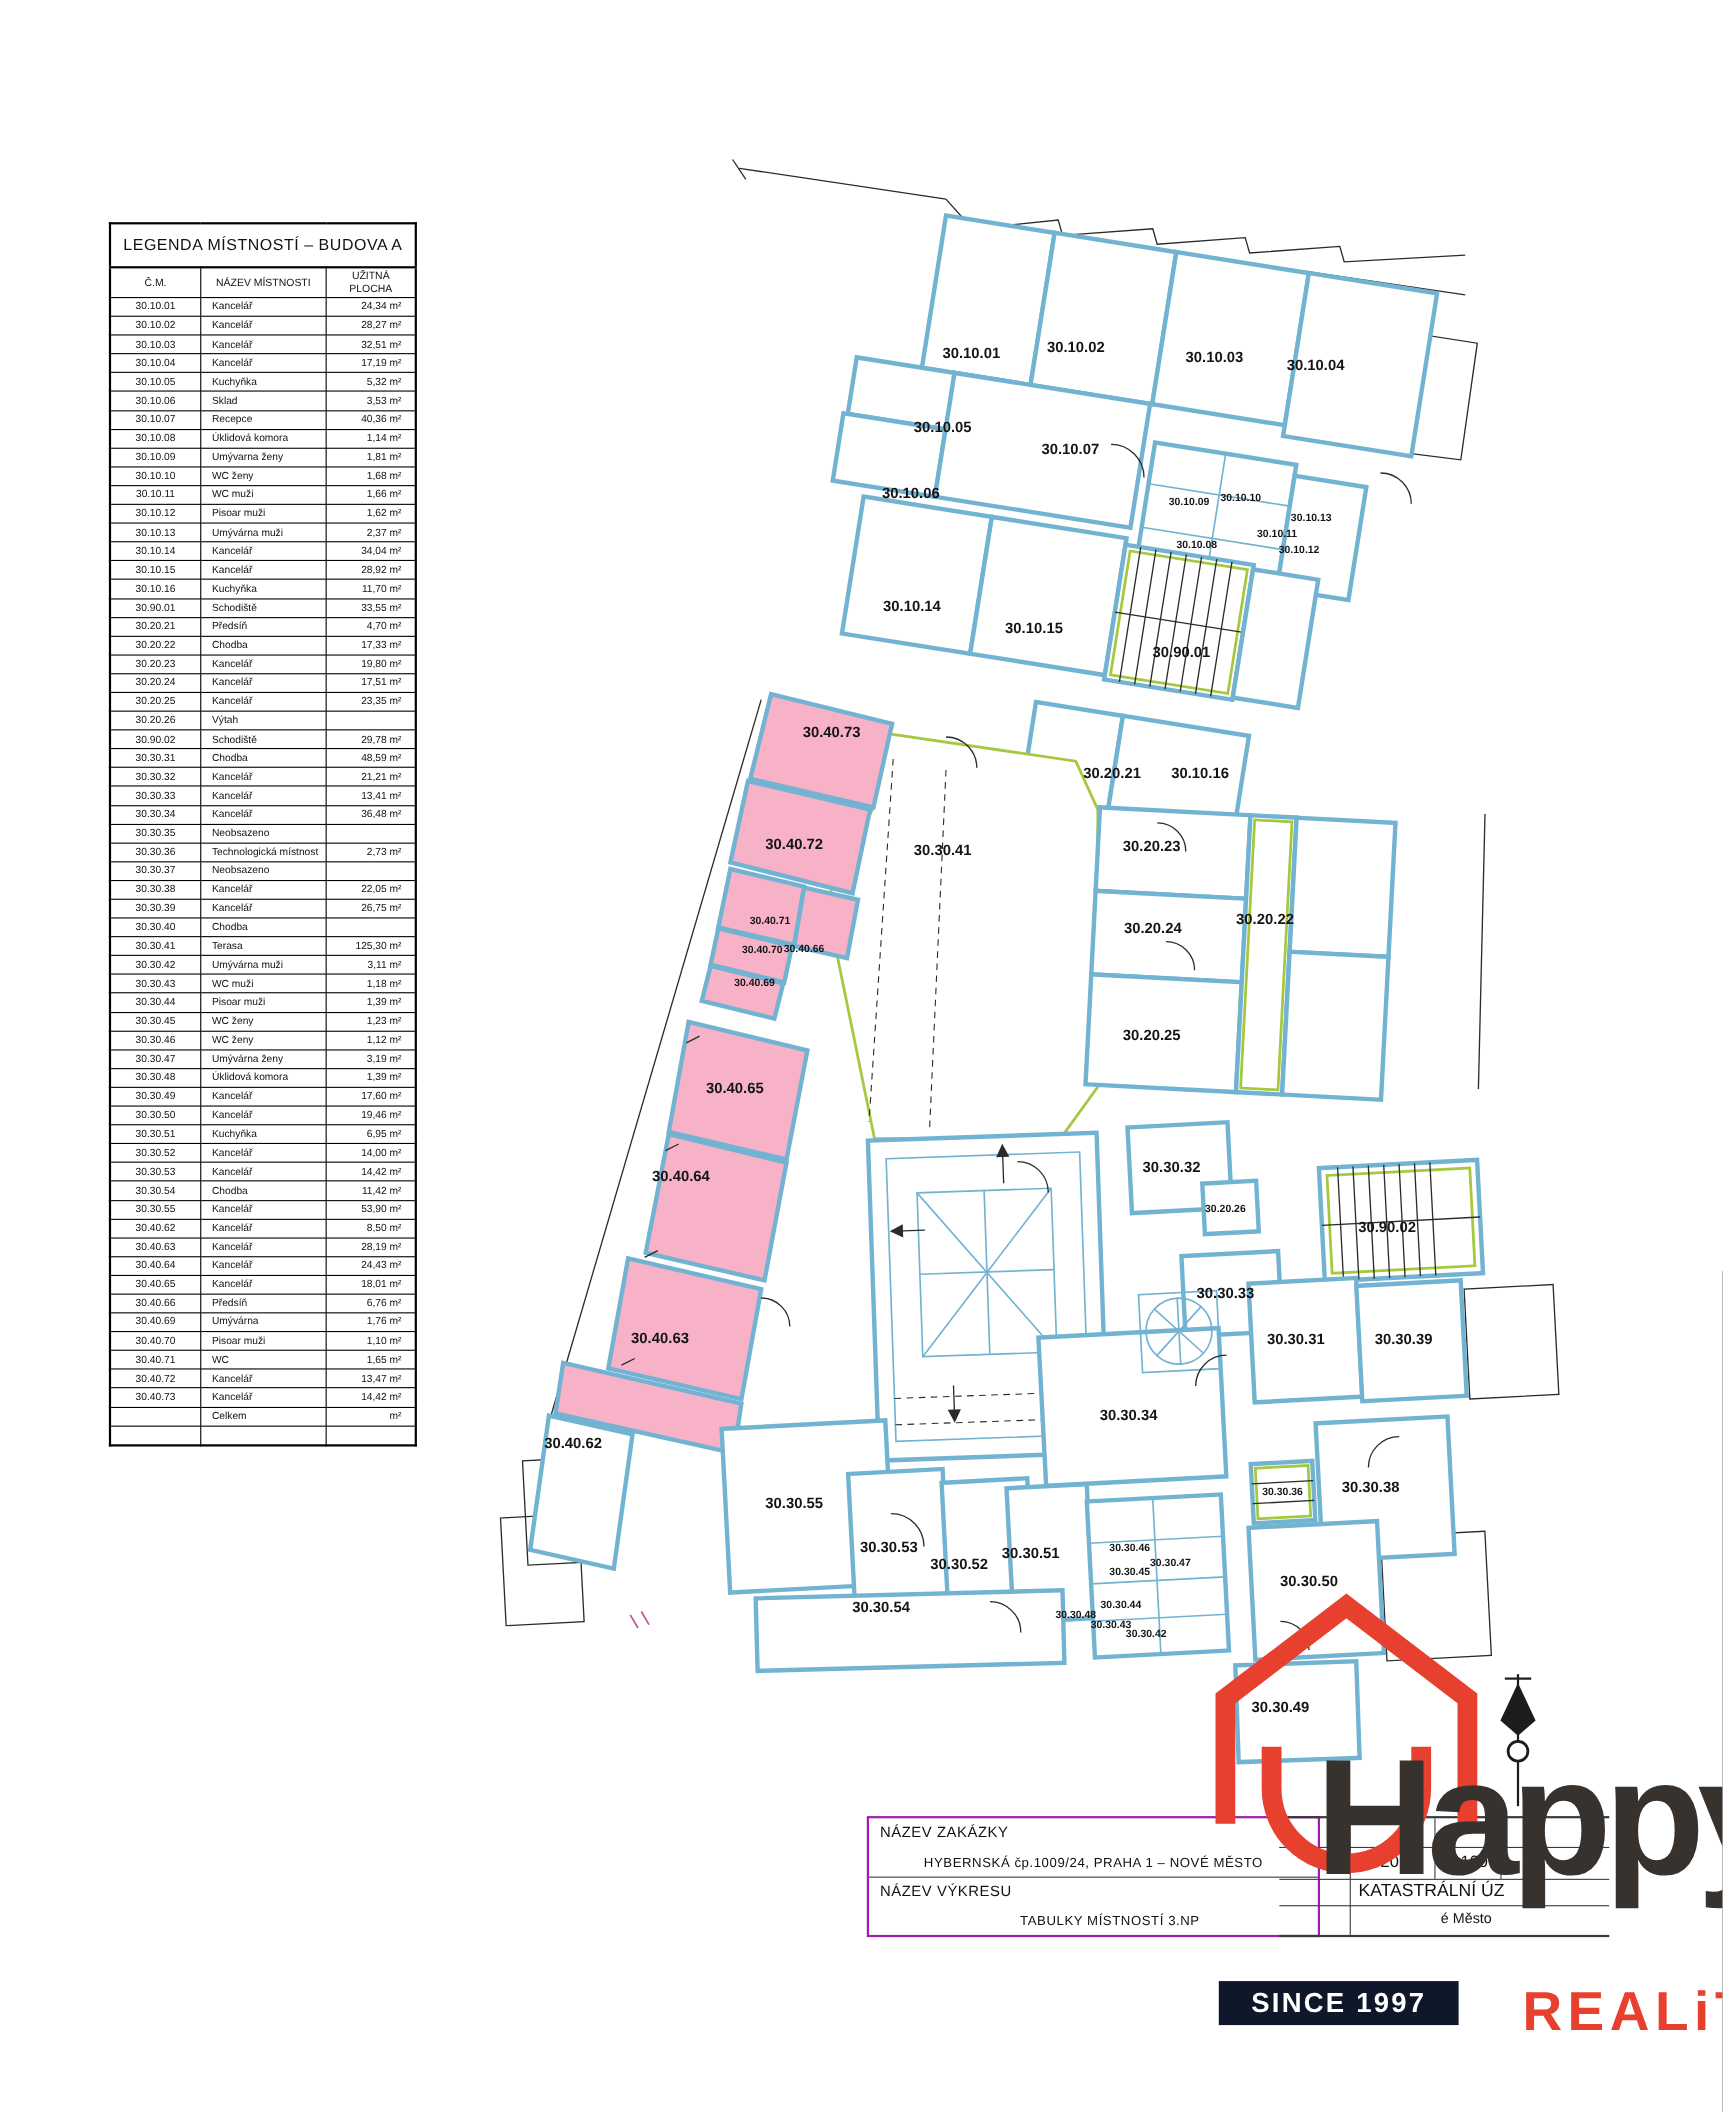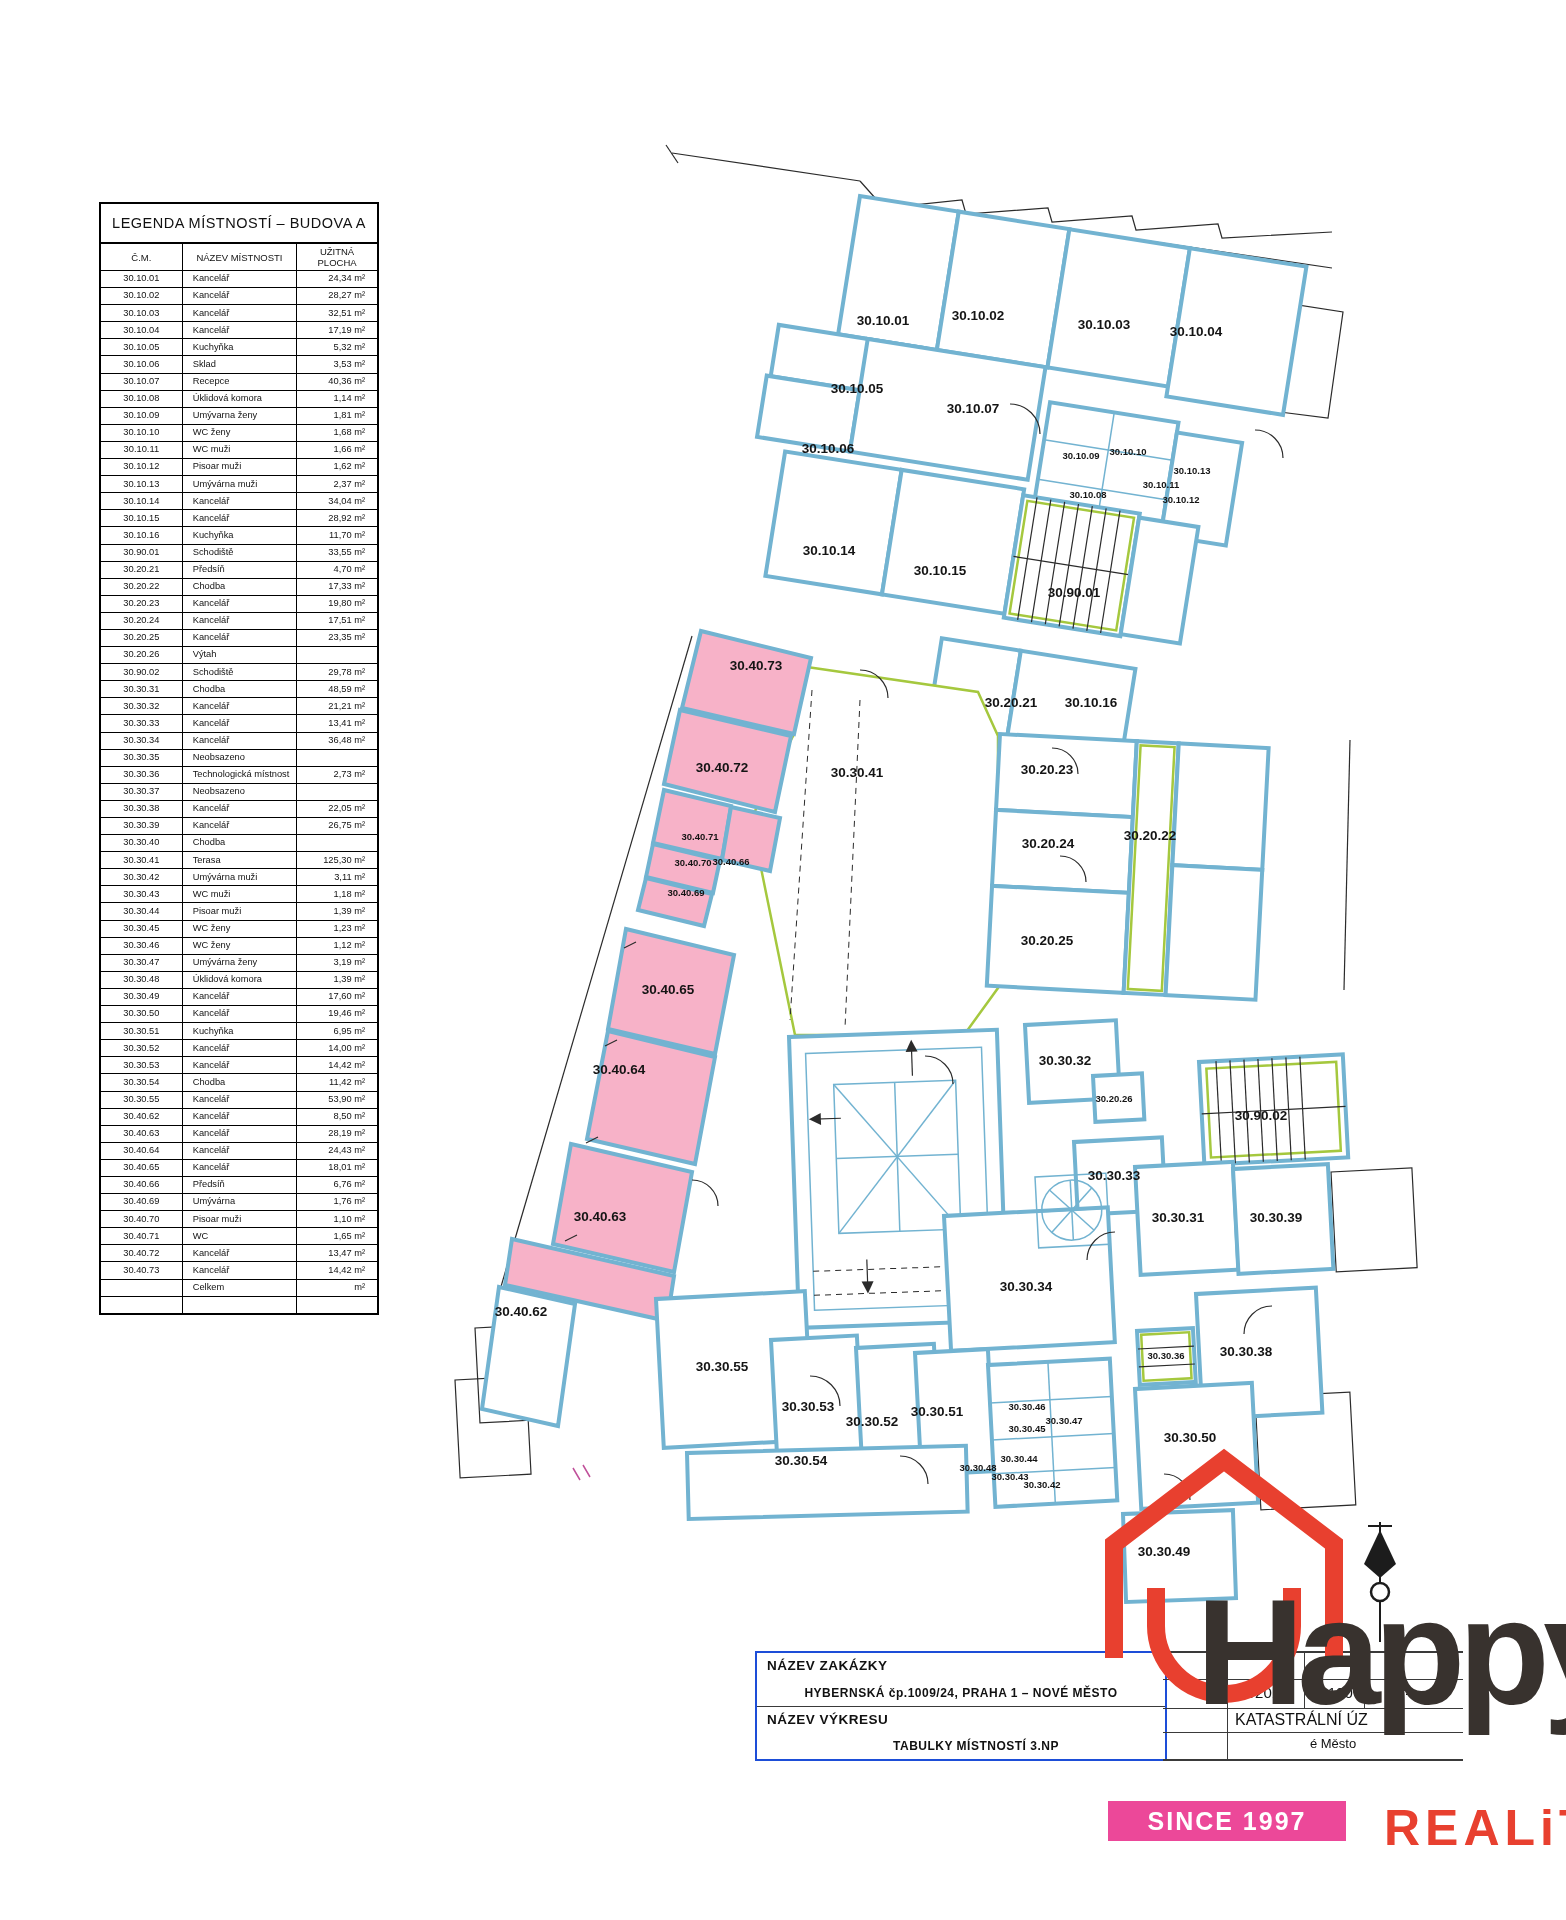--- a/index.html
+++ b/index.html
@@ -27,40 +27,40 @@
   .gg { fill:none; stroke:#a5c83e; stroke-width:2.5; }
   .tb { fill:none; stroke:#72b3d1; stroke-width:1.5; }
   .bk { fill:none; stroke:#2b2b2b; stroke-width:1.2; }
   .bkd{ fill:none; stroke:#2b2b2b; stroke-width:1; stroke-dasharray:6 5; }
   .mg { fill:none; stroke:#c0509a; stroke-width:1.5; }
   .arr{ fill:#2b2b2b; stroke:none; }
   .room-label { font:600 13.5px "Liberation Sans",sans-serif; fill:#141414; text-anchor:middle; }
   .room-label.s { font-size:9.5px; }
 
   
-  .tblock { position:absolute; left:755px; top:1651px; width:408px; height:106px;
-            border:2px solid #1d4ed8; z-index:2; background:transparent;font-weight:bold; }
+  .tblock { position:absolute; left:788px; top:1651px; width:408px; height:106px;
+            border:2px solid #a21caf; z-index:2; background:transparent; }
   .tb-row { position:absolute; left:0; width:100%; }
   .tb-row1 { top:0; height:53px; border-bottom:1.5px solid #3a3a3a; }
   .tb-row2 { top:54px; height:52px;padding-left:30px; }
   .tb-label { position:absolute; left:10px; top:5px; font-size:13.5px; letter-spacing:.5px; }
   .tb-value { position:absolute; left:0; right:0; bottom:6px; text-align:center; font-size:12px;
               letter-spacing:.5px; white-space:nowrap; }
   .tblock2 { position:absolute; left:1163px; top:1651px; width:300px; height:106px; z-index:2;
              border-top:2px solid #3a3a3a; border-bottom:2px solid #3a3a3a; font-size:15px; }
   .tb2-line { position:absolute; left:0; width:100%; border-bottom:1px solid #3a3a3a; }
   .tb2-cell { position:absolute; text-align:center; white-space:nowrap; }
 
   
   .logo-word { position:absolute; font-weight:700; color:#38322e; letter-spacing:-7px;
                line-height:.8; z-index:4; font-size:150px; }
   .logo-happy { left:1196px; top:1592px; }
   .logo-house { left:1124px; top:1702px; }
-  .logo-since { position:absolute; left:1108px; top:1801px; width:238px; height:40px;
-                background:#ec4899; color:#fff; font-size:25px; font-weight:700; letter-spacing:2px;
+  .logo-since { position:absolute; left:1108px; top:1801px; width:218px; height:40px;
+                background:#0f172a; color:#fff; font-size:25px; font-weight:700; letter-spacing:2px;
                 display:flex; align-items:center; justify-content:center; z-index:4; }
   .logo-reality { position:absolute; left:1384px; top:1799px; font-size:50px; font-weight:700;
                   color:#e8402f; letter-spacing:5px; z-index:4; }
   .logo-house-icon { position:absolute; left:1100px; top:1448px; z-index:4; }
   .compass { position:absolute; left:1350px; top:1520px; z-index:3; }
 </style>
 </head>
 <body>
 
 <div class="page">

